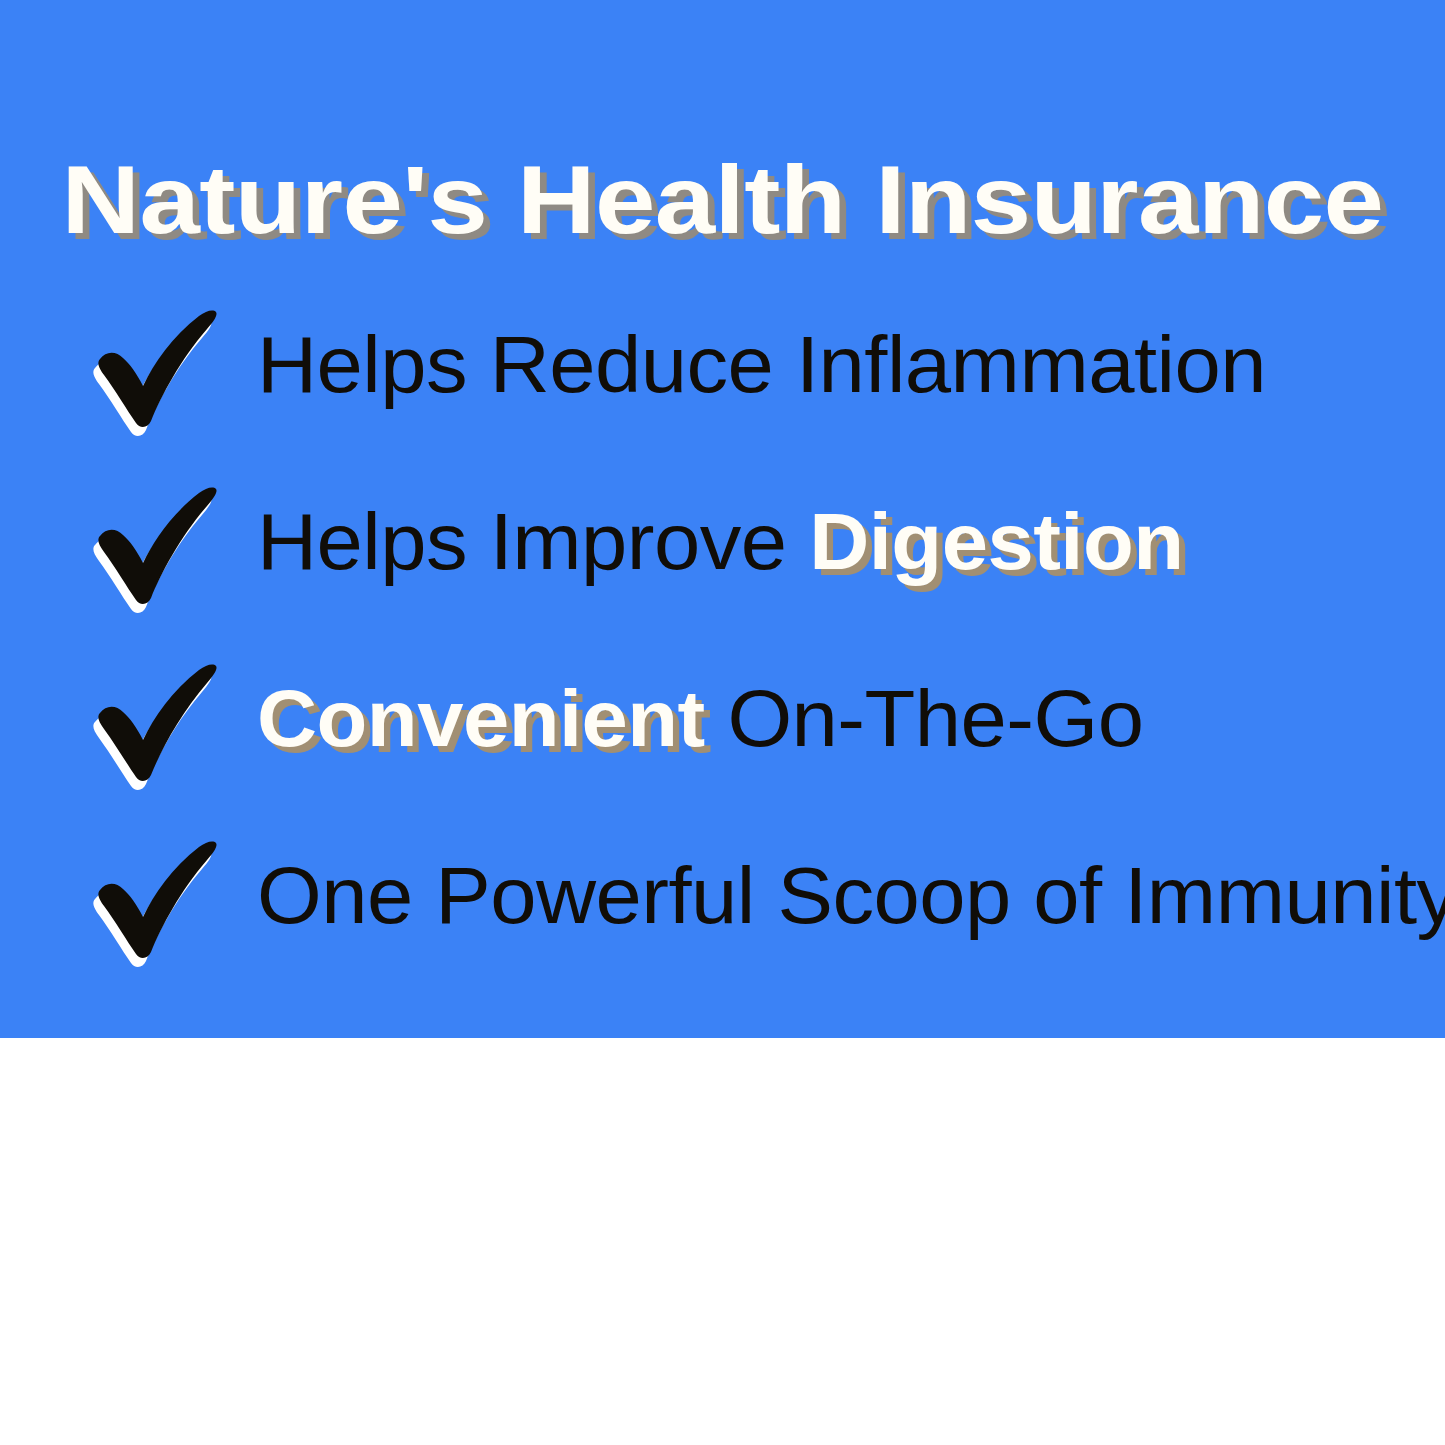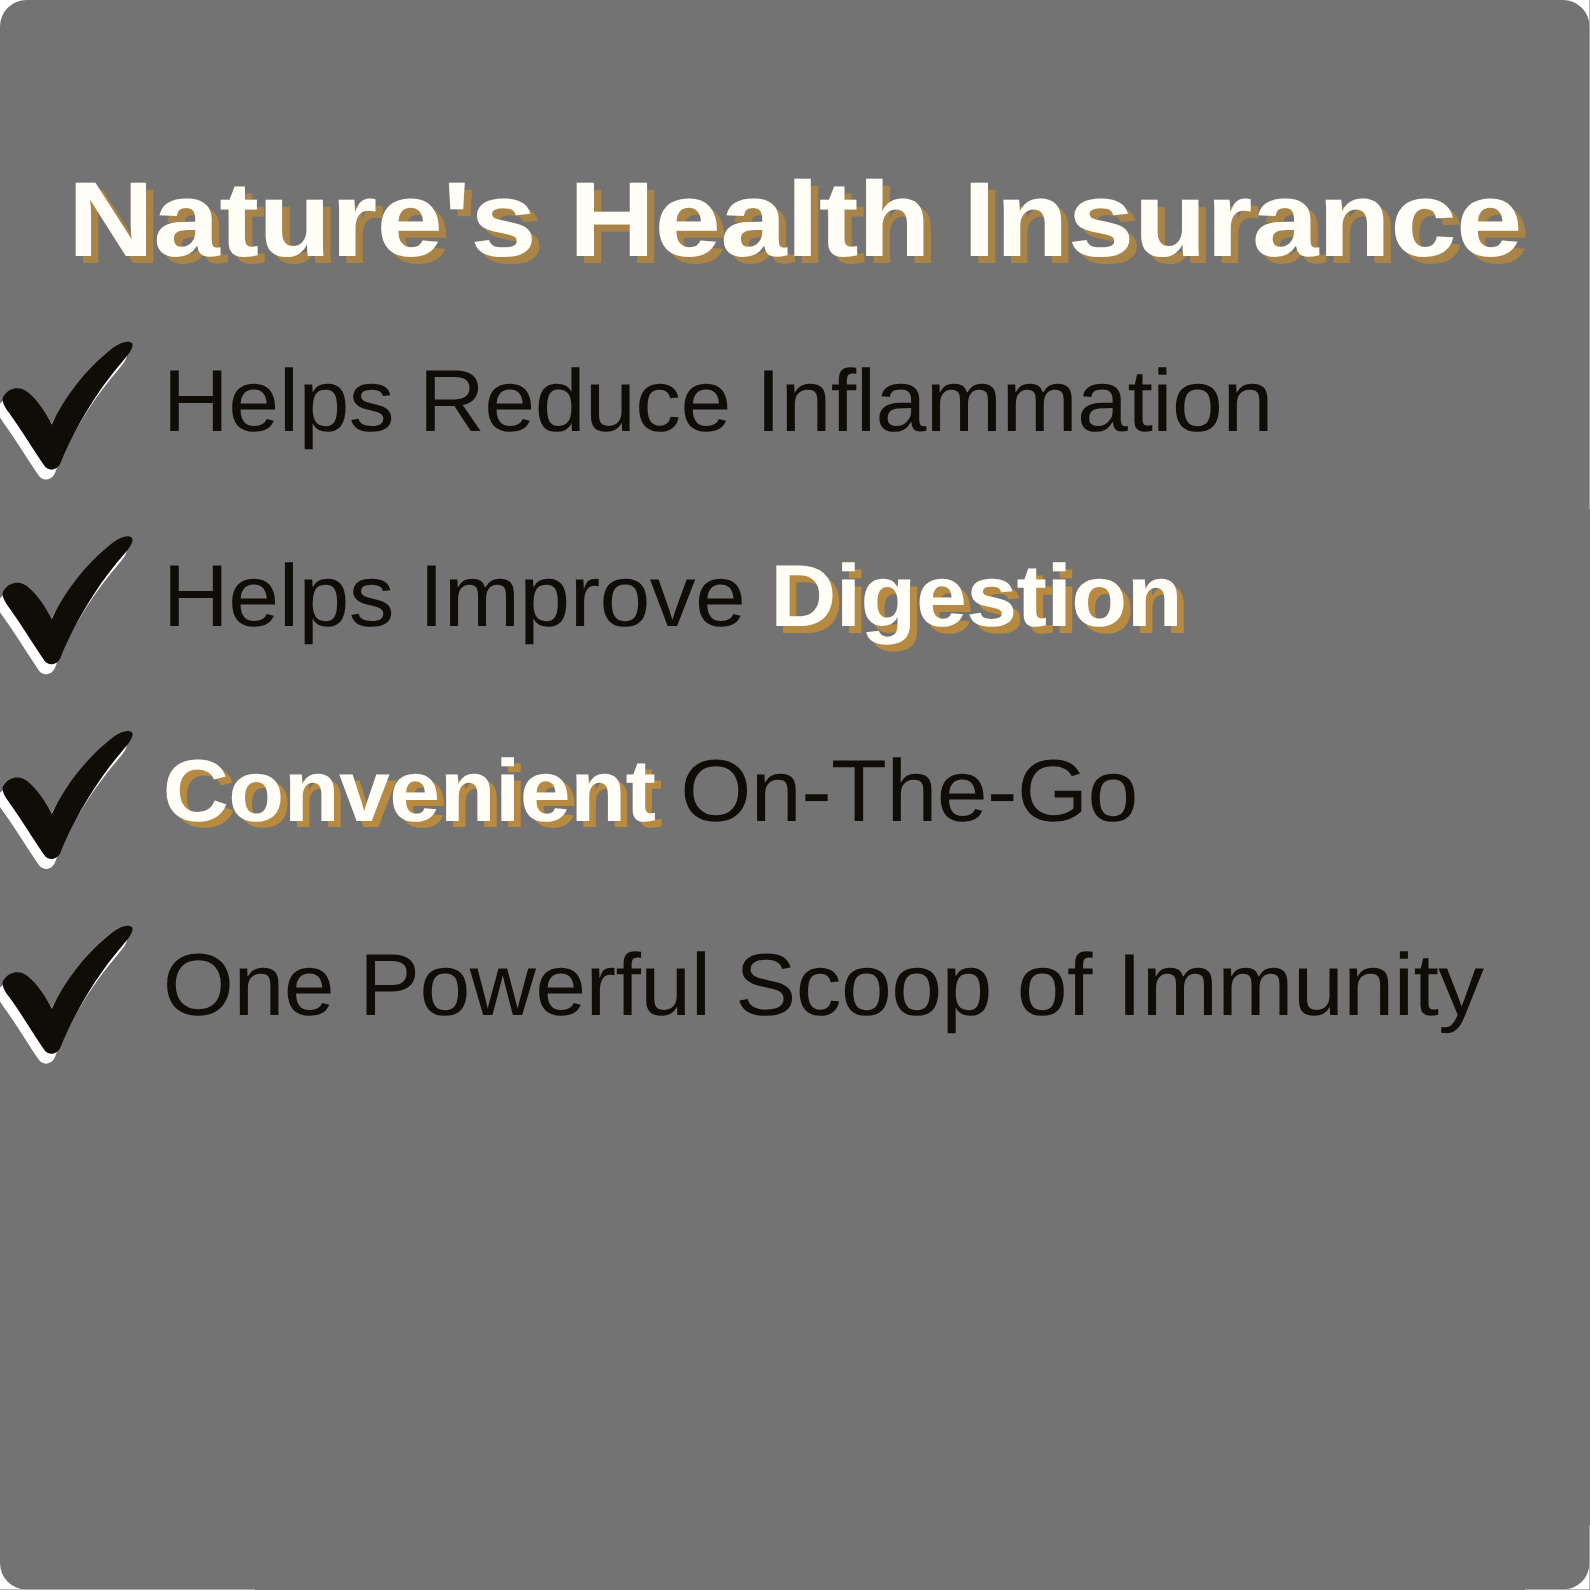--- a/index.html
+++ b/index.html
@@ -10,25 +10,24 @@
   body {
     width: 1445px;
     height: 1445px;
     overflow: hidden;
     font-family: "Liberation Sans", sans-serif;
   }
 
   #poster {
     position: relative;
     width: 1445px;
-    height: 1445px;
-    background: #737373;
+    height: 1038px;
+    background: #3b82f6;
     box-sizing: border-box;
     overflow: hidden;
-    border-radius: 24px;
   }
 
   
   #title {
     position: absolute;
     left: 0;
     top: 86px;
     width: 1445px;
     text-align: center;
     font-family: "Liberation Sans Narrow", "Liberation Sans", sans-serif;
@@ -52,21 +51,23 @@
     list-style: none;
     margin: 0;
     padding: 0;
   }
 
   .benefit-row {
     position: relative;
     height: 177px;
     display: flex;
     align-items: center;
+    padding-left: 96px;
     box-sizing: border-box;
+    gap: 13px;
   }
 
   .check-icon {
     position: relative;
     flex: 0 0 auto;
     width: 124px;
     height: 128px;
     margin-right: 24px;
     display: block;
   }

